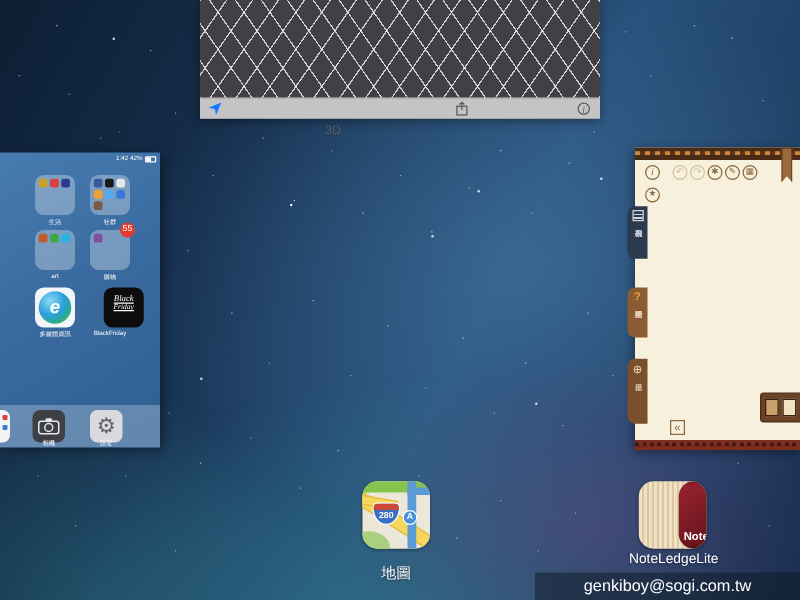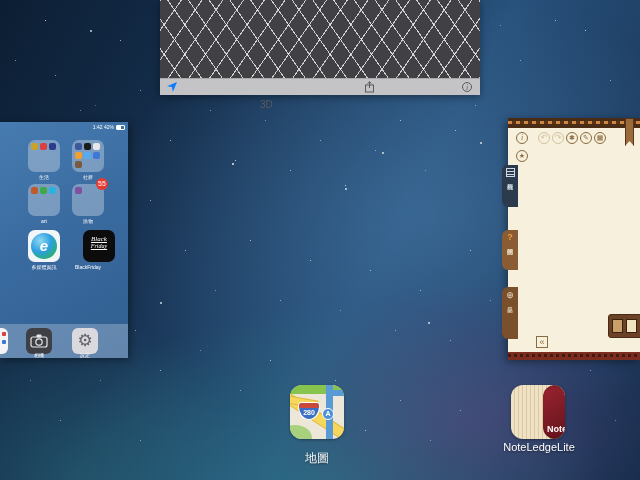--- a/index.html
+++ b/index.html
@@ -277,13 +277,16 @@
 
   <div class="ios-icon nl-icon">
     <div class="nl-pen"></div>
     <div class="nl-leaf"></div>
     <div class="nl-cover">
       <div class="nl-note">Note</div>
     </div>
   </div>
   <div class="icon-label" style="left:494px;top:441px;width:90px;font-size:11px;">NoteLedgeLite</div>
 
+  <div class="footer-bar">
+    <span>genkiboy@sogi.com.tw</span>
+  </div>
 </div>
 
 </body></html>

